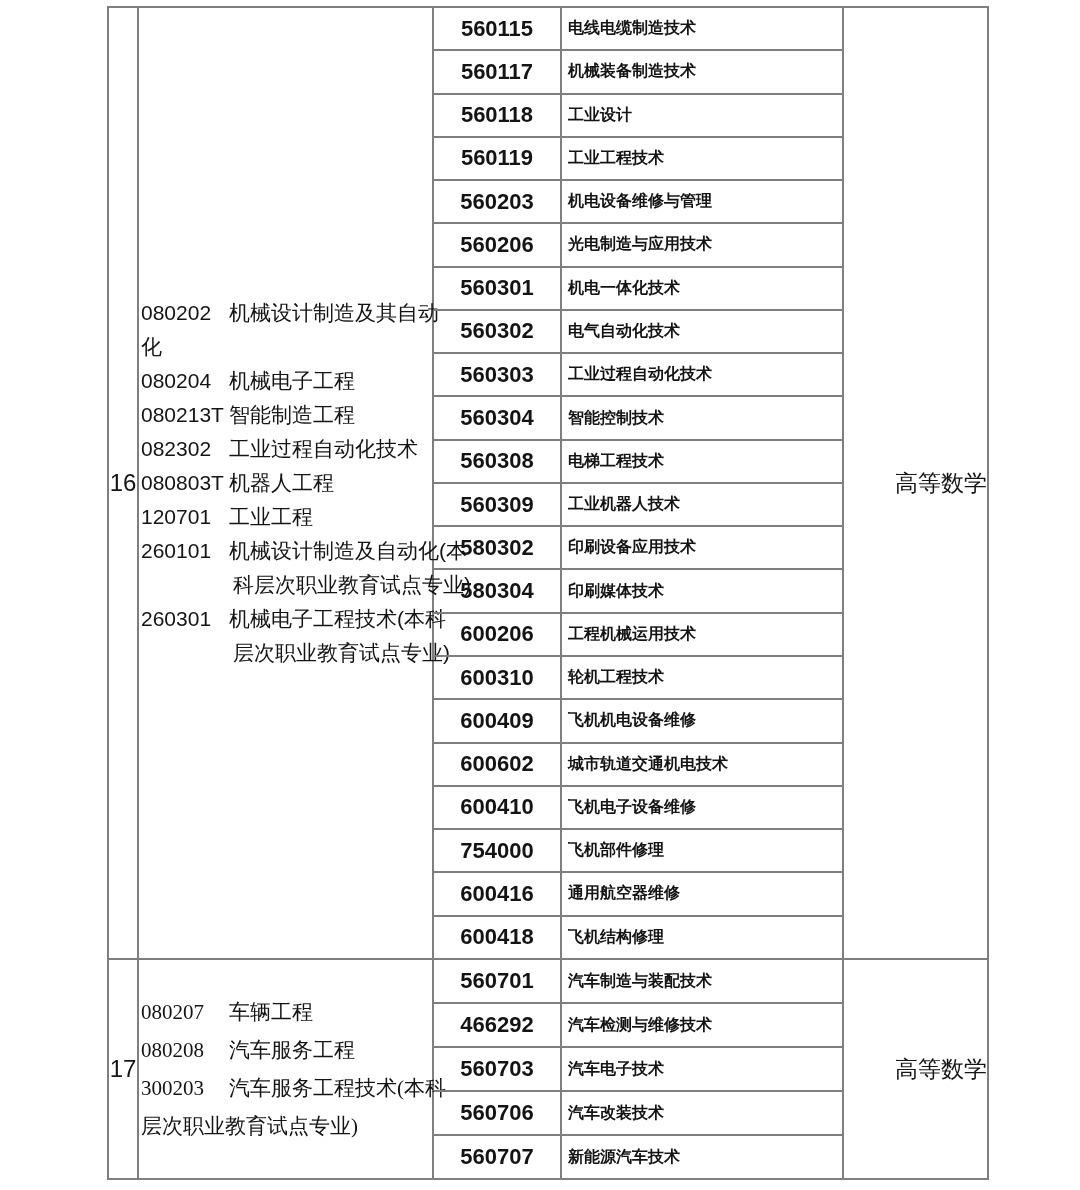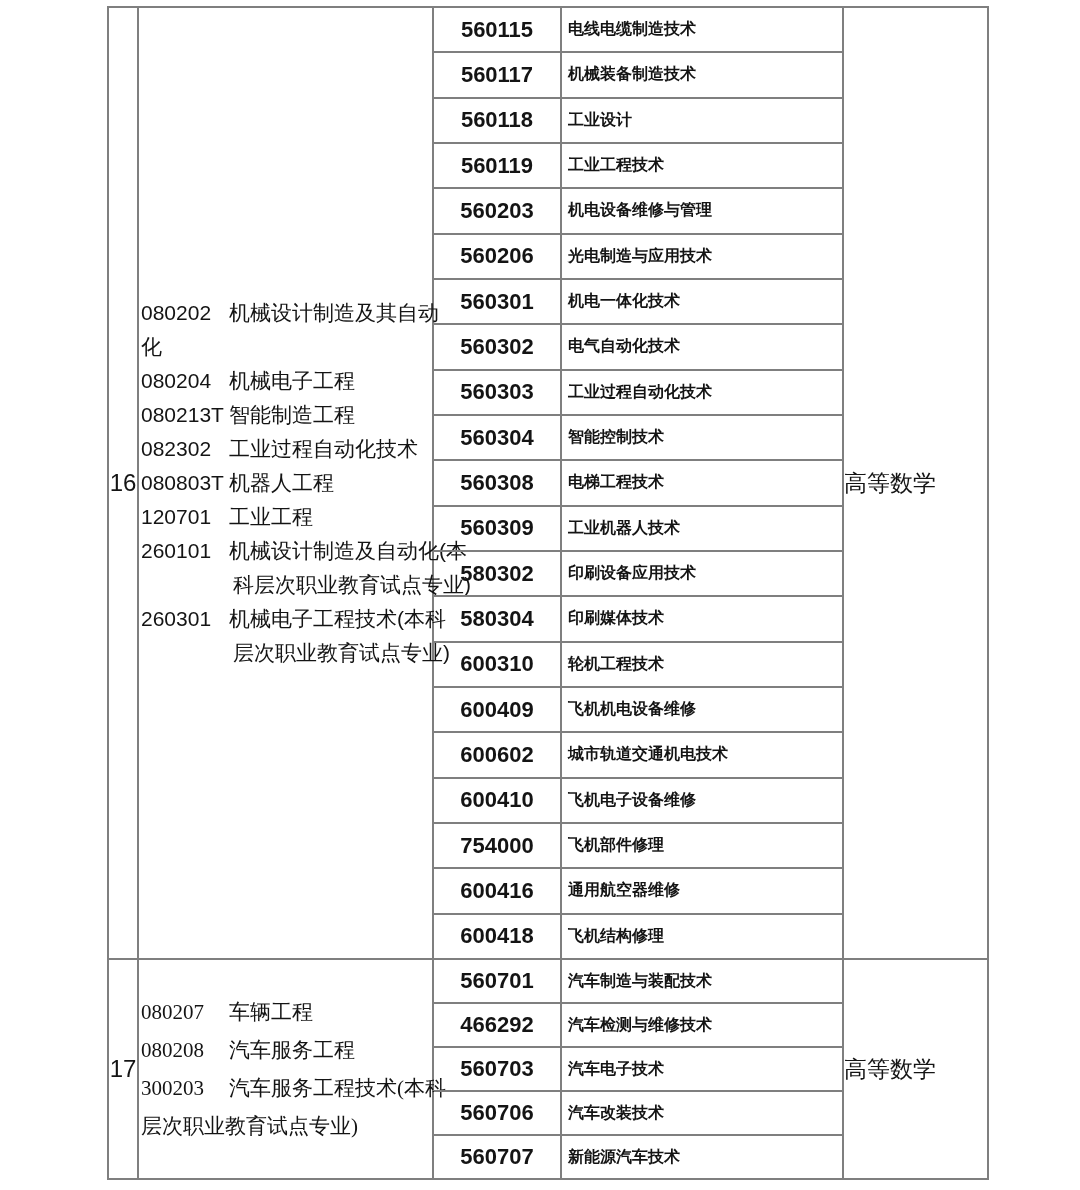--- a/index.html
+++ b/index.html
@@ -68,21 +68,21 @@
     display:flex;align-items:center;justify-content:center;
     font-size:22px;
   }
   .sname{
     flex:1;display:flex;align-items:center;
     padding-left:6px;
     font-size:16px;
     white-space:nowrap;
   }
   .exam-cell{
-    flex:1;display:flex;align-items:center;justify-content:flex-start;
+    flex:1;display:flex;align-items:center;justify-content:flex-end;
     font-size:23px;
   }
 </style>
 </head>
 <body>
 
 <div id="table">
   <div class="section">
     <div class="num-cell">
       <span class="numtext">16</span>
@@ -207,20 +207,24 @@
   <div class="srow">
     <div class="scode">580302</div>
     <div class="sname">印刷设备应用技术</div>
   </div>
 
   <div class="srow">
     <div class="scode">580304</div>
     <div class="sname">印刷媒体技术</div>
   </div>
 
+  <div class="srow">
+    <div class="scode">600206</div>
+    <div class="sname">工程机械运用技术</div>
+  </div>
 
   <div class="srow">
     <div class="scode">600310</div>
     <div class="sname">轮机工程技术</div>
   </div>
 
   <div class="srow">
     <div class="scode">600409</div>
     <div class="sname">飞机机电设备维修</div>
   </div>

